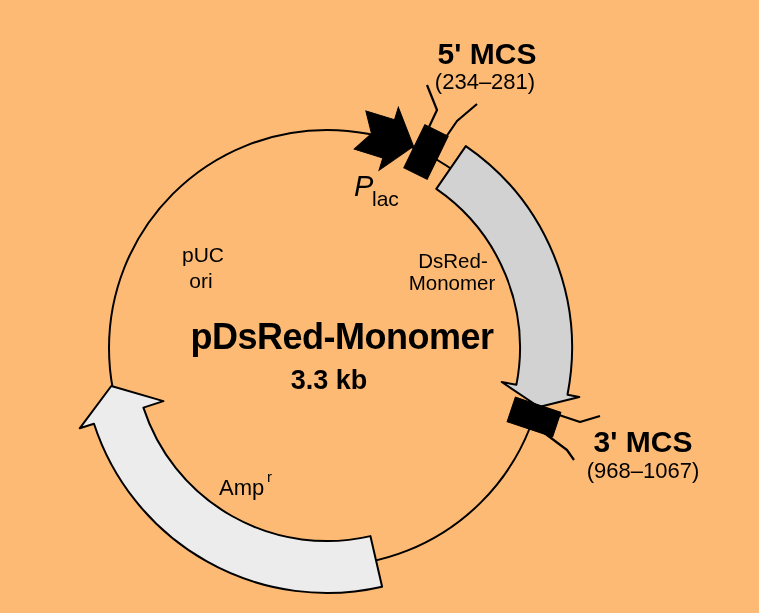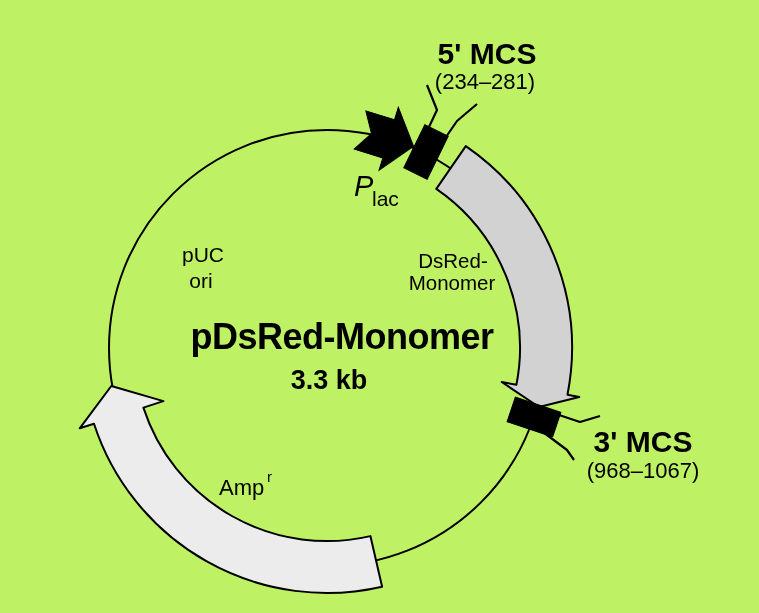--- a/index.html
+++ b/index.html
@@ -1,20 +1,20 @@
 <!DOCTYPE html>
 <html><head>
 <meta charset="utf-8">
 <style>
   html, body { margin: 0; padding: 0; background: #ffffff; }
   #stage {
     position: relative;
     width: 759px;
     height: 613px;
-    background: #bef264;
+    background: #fdba74;
     font-family: "Liberation Sans", sans-serif;
     overflow: hidden;
   }
   svg { display: block; }
   text {
     font-family: "Liberation Sans", sans-serif;
     fill: #000000;
   }
   .t-bold { font-weight: bold; }
   .t-mid  { text-anchor: middle; }

